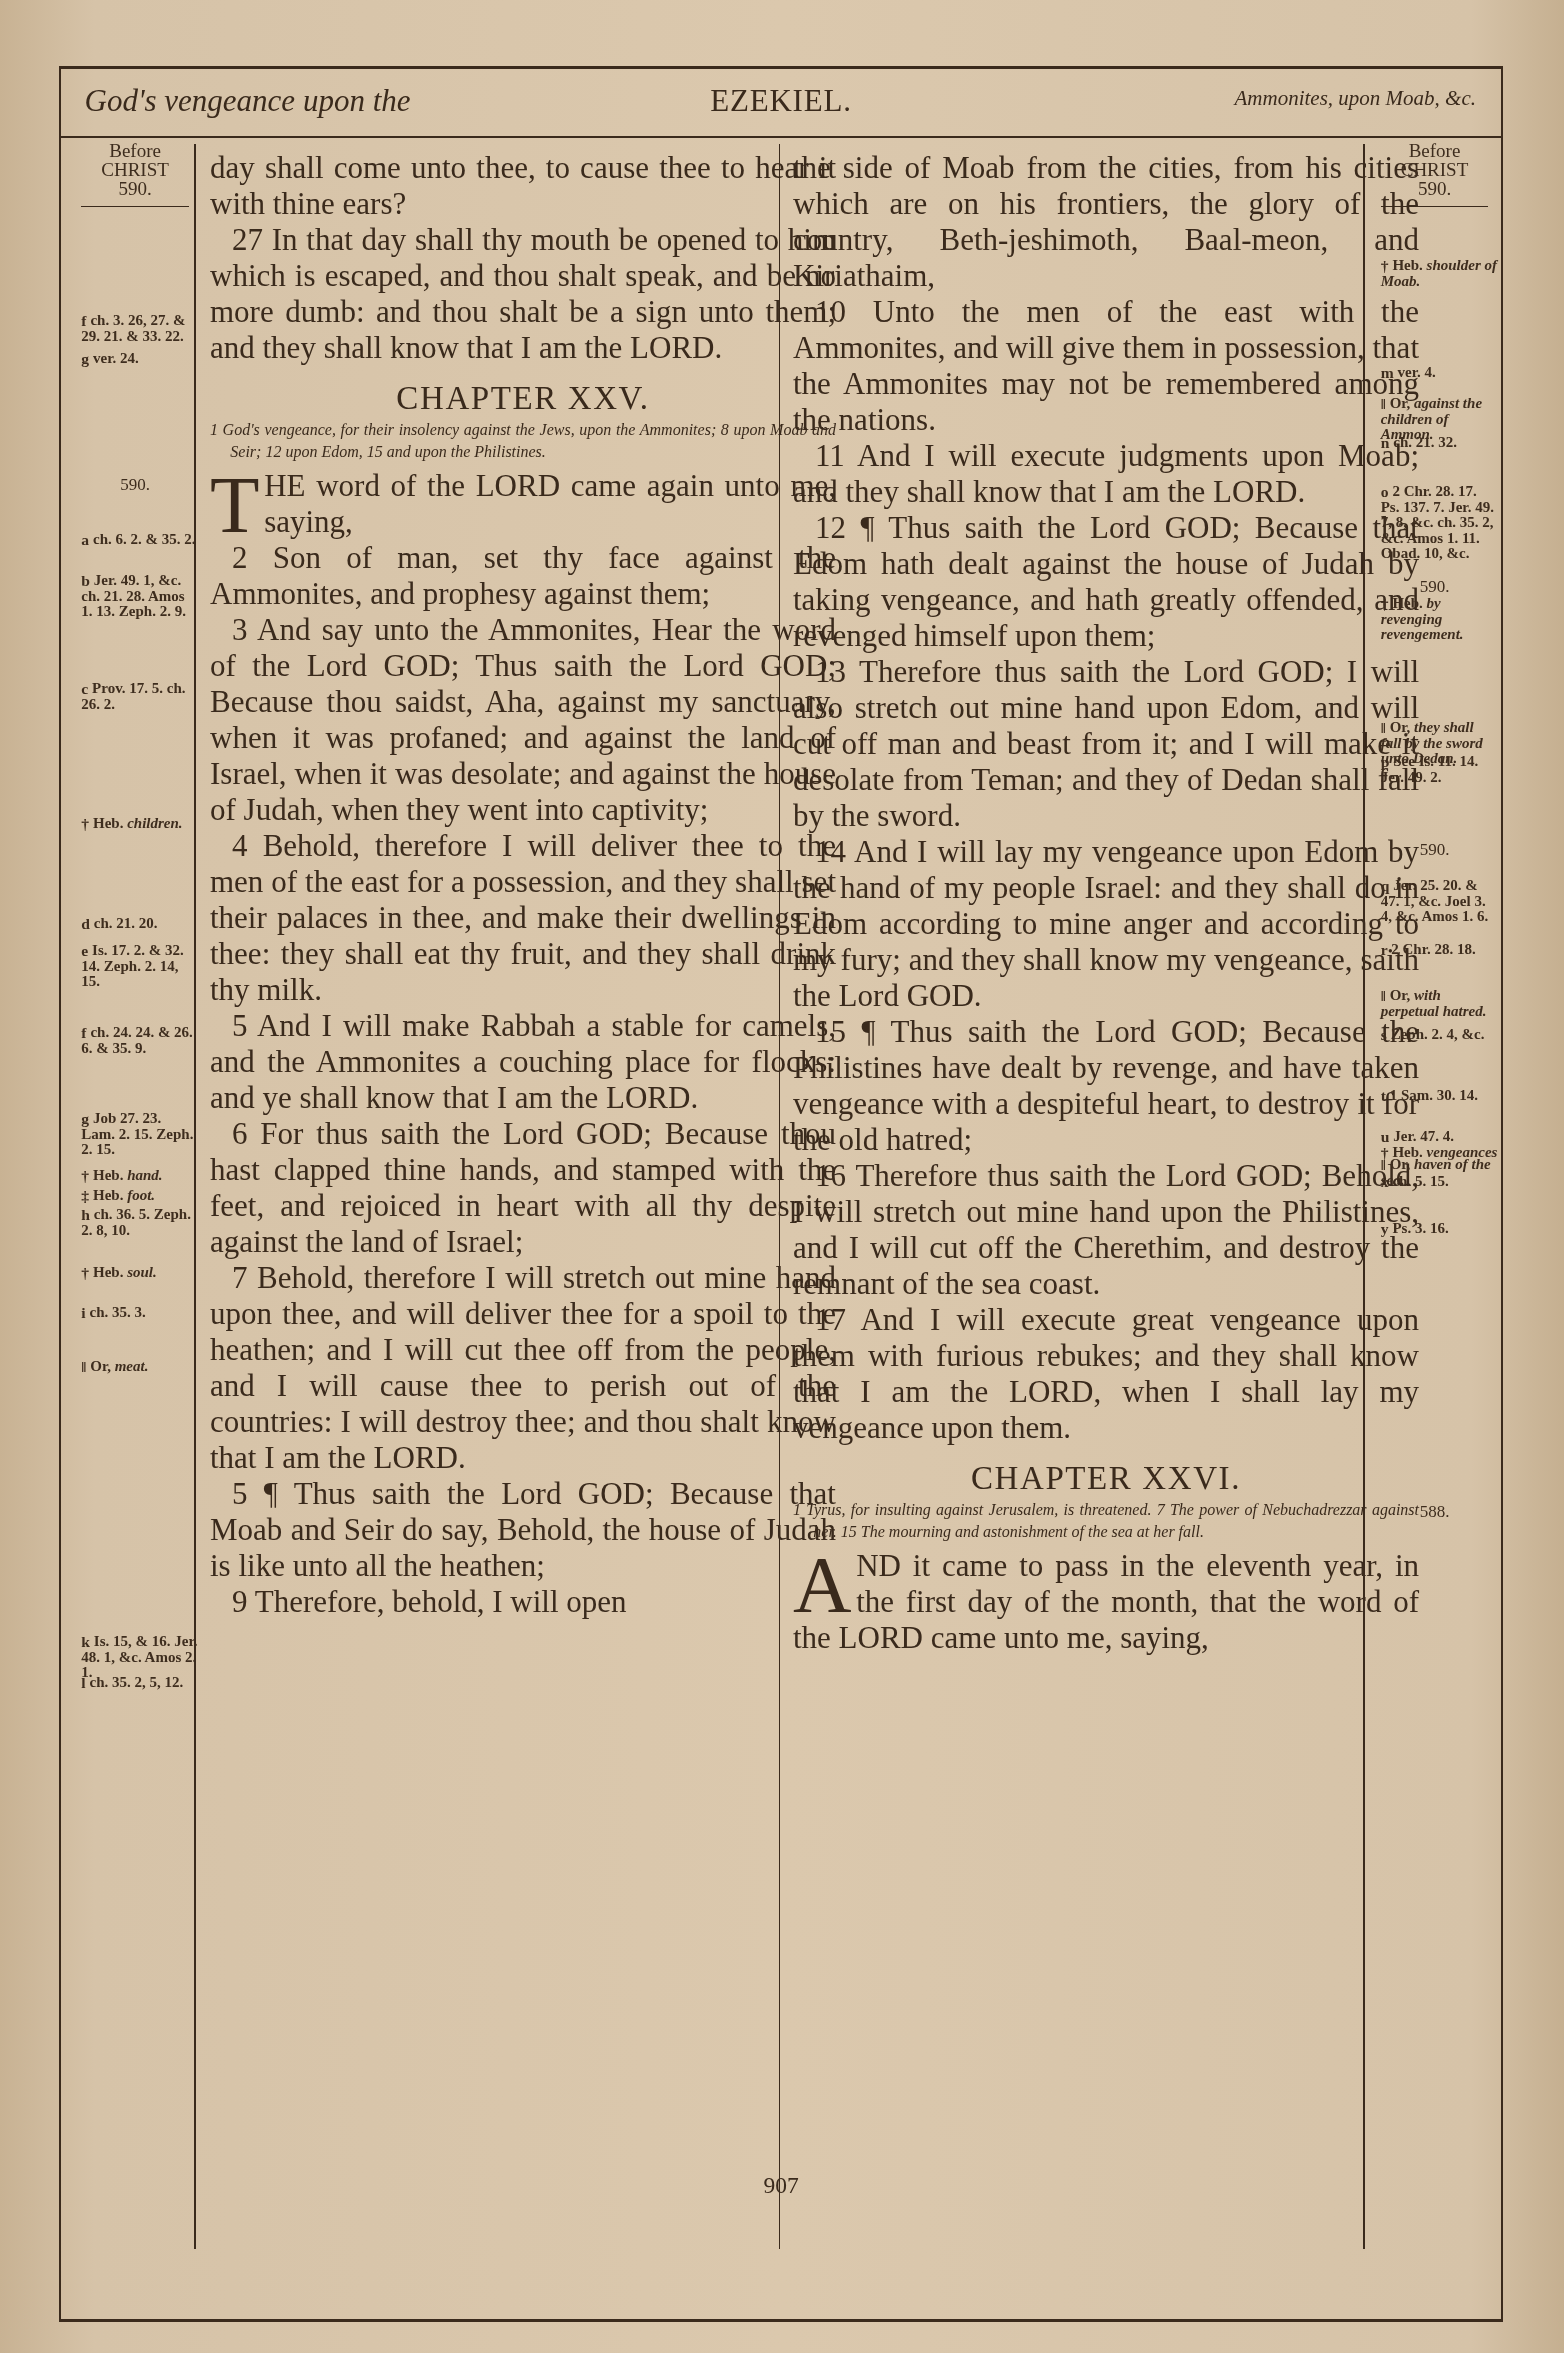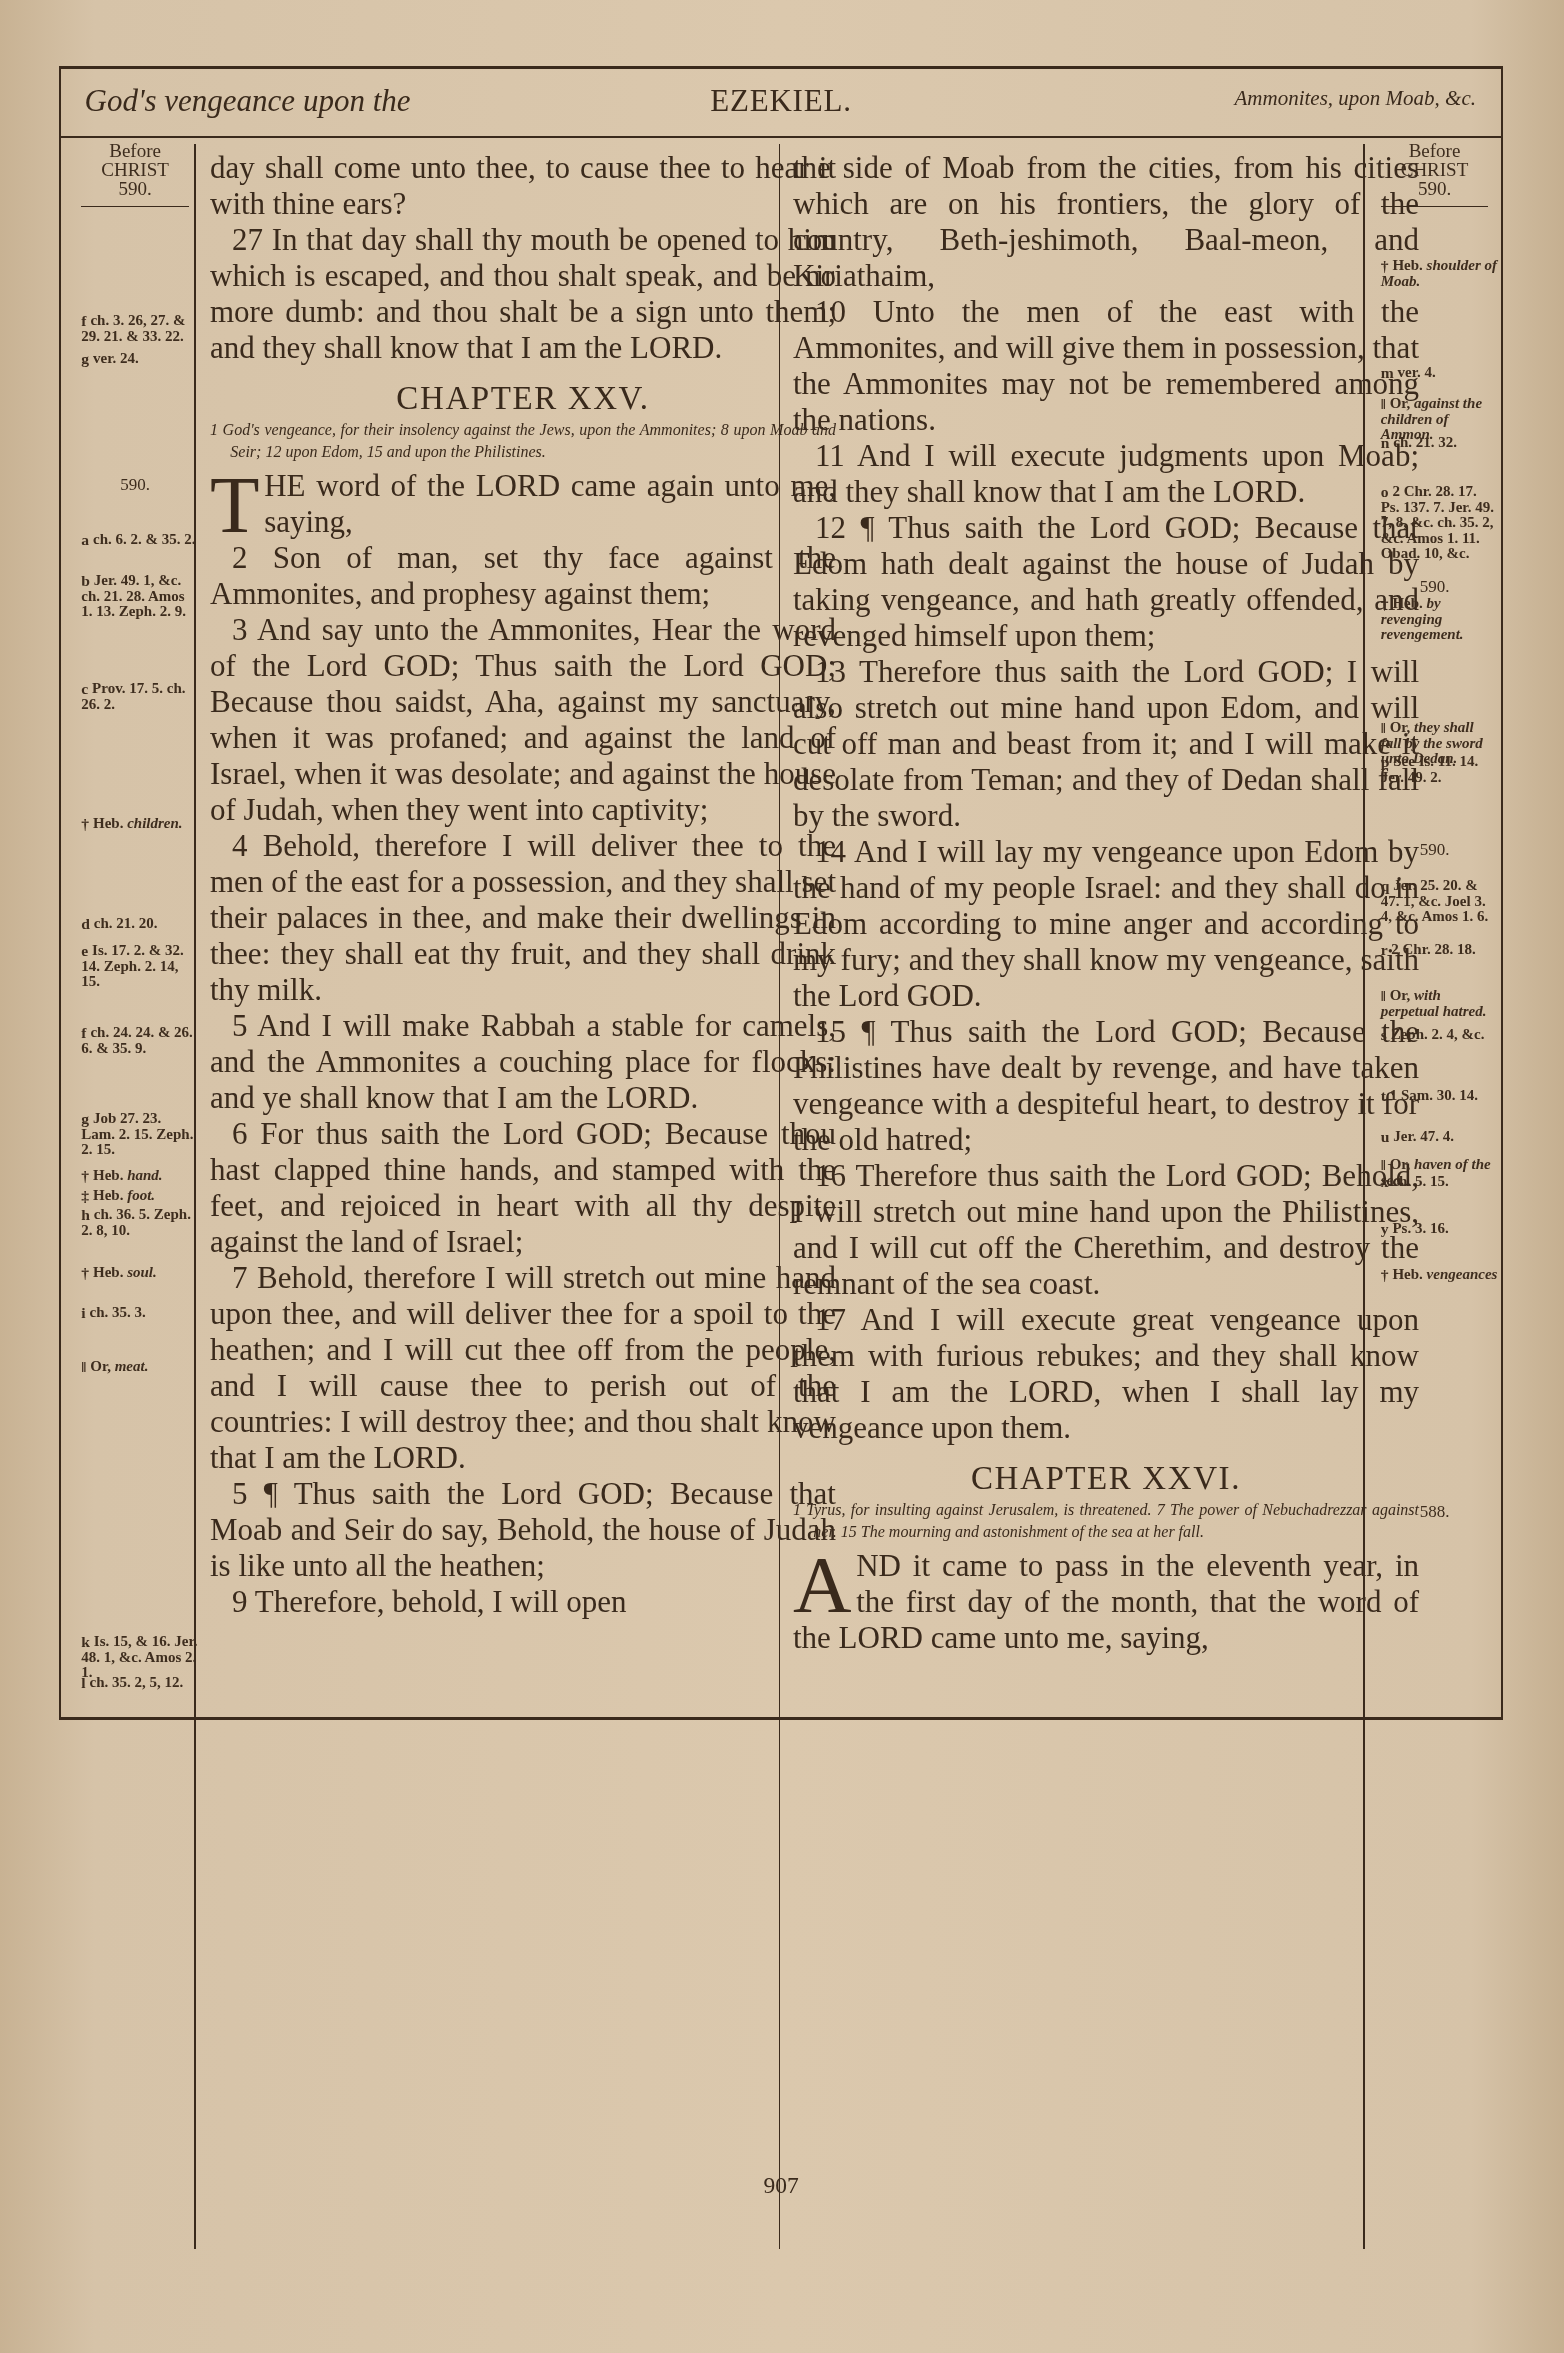--- a/index.html
+++ b/index.html
@@ -1,20 +1,20 @@
 <!DOCTYPE html>
 <html style="font-size:12.5px"><head>
 <meta charset="utf-8">
 <style>
   html,body{margin:0;padding:0;}
   body{width:1565px;height:2354px;background:#cdb79c;position:relative;overflow:hidden;
        font-family:"Liberation Serif","DejaVu Serif",serif;color:#3a2a1c;}
   .page{position:absolute;left:0;top:0;width:1565px;height:2354px;
         background:linear-gradient(90deg,#c8b293 0%,#d6c3a8 6%,#dbc8ad 50%,#d6c3a8 94%,#c5af90 100%);}
-  .frame{position:absolute;left:59px;top:66px;width:1444px;height:1654px;
+  .frame{position:absolute;left:59px;top:66px;width:1444px;height:2256px;
          border:2.3px solid #3a2a1c;border-top-width:3.9px;border-bottom-width:3.9px;box-sizing:border-box;}
   .runhead{position:absolute;left:0;top:0;width:100%;height:69px;border-bottom:2.3px solid #3a2a1c;box-sizing:border-box;}
   .rh-left{position:absolute;left:23.5px;top:14px;font-style:italic;font-size:31px;}
   .rh-center{position:absolute;left:0;right:0;top:14px;text-align:center;font-size:31px;letter-spacing:0.8px;}
   .rh-right{position:absolute;right:25px;top:17px;font-style:italic;font-size:21px;}
 
   .margin-col{position:absolute;top:72px;font-size:15px;line-height:15.6px;font-weight:bold;color:#3e2d1e;}
   .margin-left{left:15.6px;width:117px;}
   .margin-right{left:1315px;width:117px;}
   .bc{text-align:center;font-size:19px;line-height:19px;font-weight:normal;padding-bottom:7.8px;border-bottom:1.6px solid #3a2a1c;margin:0 4.7px 7.8px 4.7px;}
@@ -128,21 +128,21 @@
           <div class="note" style="top: 613px;"><span class="sup">p </span><span>See Is. 11. 14. Jer. 49. 2. </span></div>
           <div class="year" style="top: 701px;">590.</div>
           <div class="note" style="top: 737px;"><span class="sup">q </span><span>Jer. 25. 20. &amp; 47. 1, &amp;c. Joel 3. 4, &amp;c. Amos 1. 6. </span></div>
           <div class="note" style="top: 801px;"><span class="sup">r </span><span>2 Chr. 28. 18. </span></div>
           <div class="note" style="top: 847px;"><span class="sup">‖ </span><span>Or, </span><i>with perpetual hatred.</i></div>
           <div class="note" style="top: 886px;"><span class="sup">s </span><span>Zeph. 2. 4, &amp;c. </span></div>
           <div class="note" style="top: 947px;"><span class="sup">t </span><span>1 Sam. 30. 14. </span></div>
           <div class="note" style="top: 988px;"><span class="sup">u </span><span>Jer. 47. 4. </span></div>
           <div class="note" style="top: 1016px;"><span class="sup">‖ </span><span>Or, </span><i>haven of the sea.</i></div>
           <div class="note" style="top: 1033px;"><span class="sup">x </span><span>ch. 5. 15. </span></div>
-          <div class="note" style="top: 1126px;"><span class="sup">† </span><span>Heb. </span><i>vengeances</i></div>
+          <div class="note" style="top: 1004px;"><span class="sup">† </span><span>Heb. </span><i>vengeances</i></div>
           <div class="note" style="top: 1080px;"><span class="sup">y </span><span>Ps. 3. 16. </span></div>
           <div class="year" style="top: 1363px;">588.</div>
         </div>
     </div>
 
     <div class="pageno">907</div>
   </div>
 </div>
 
 

